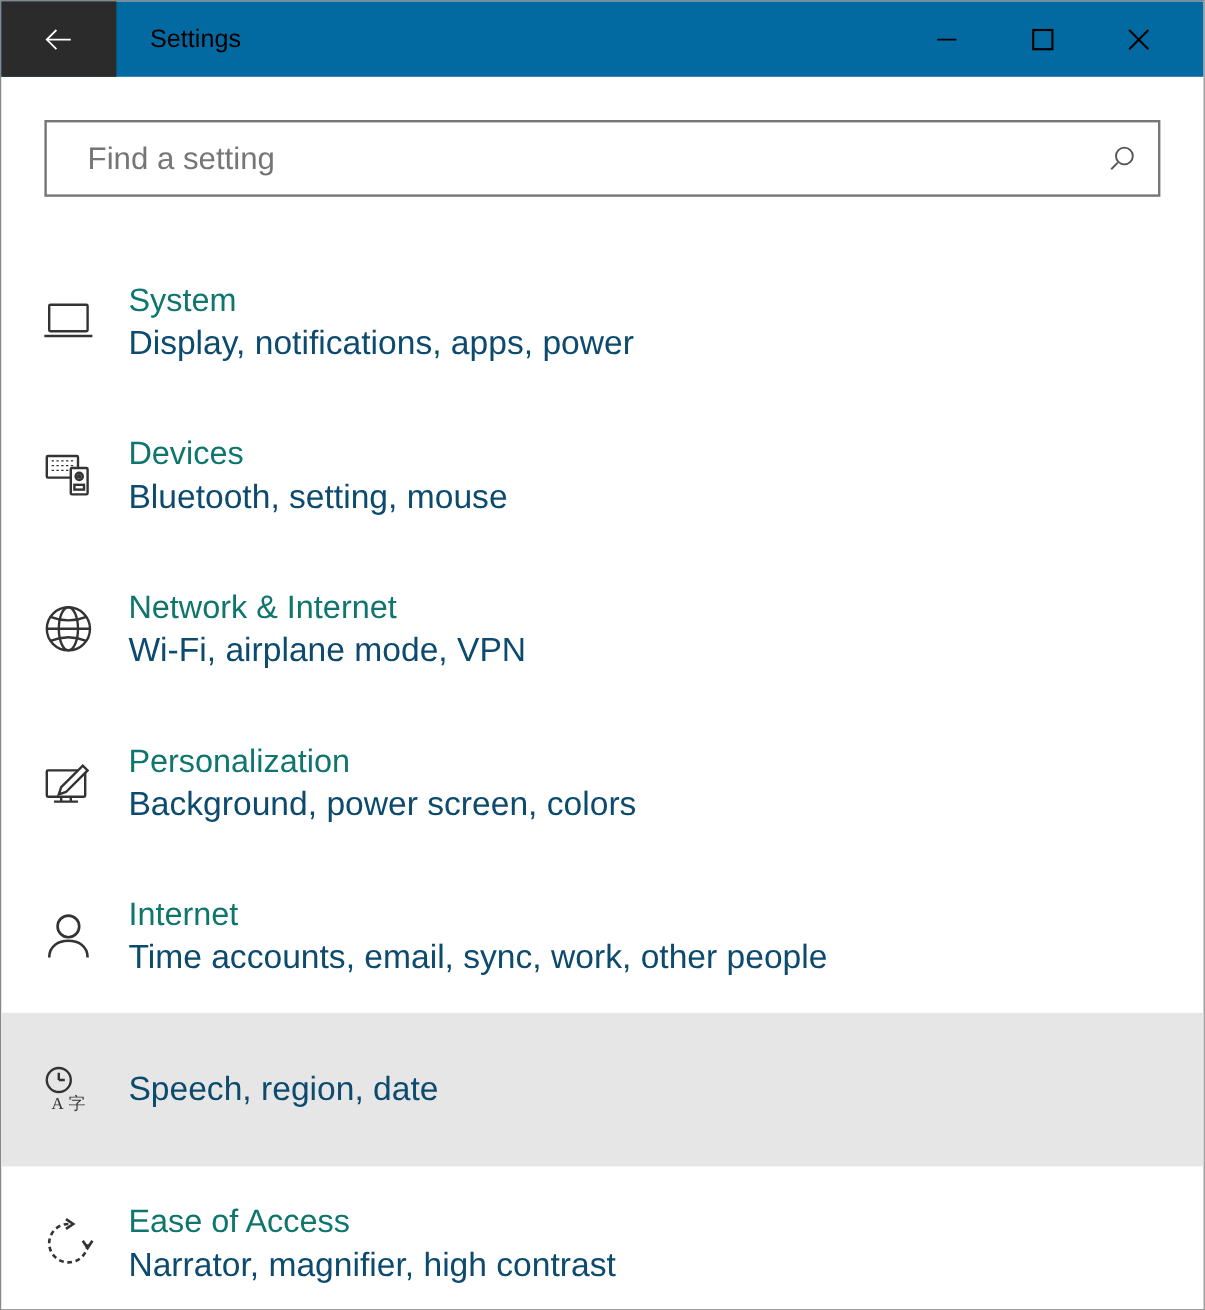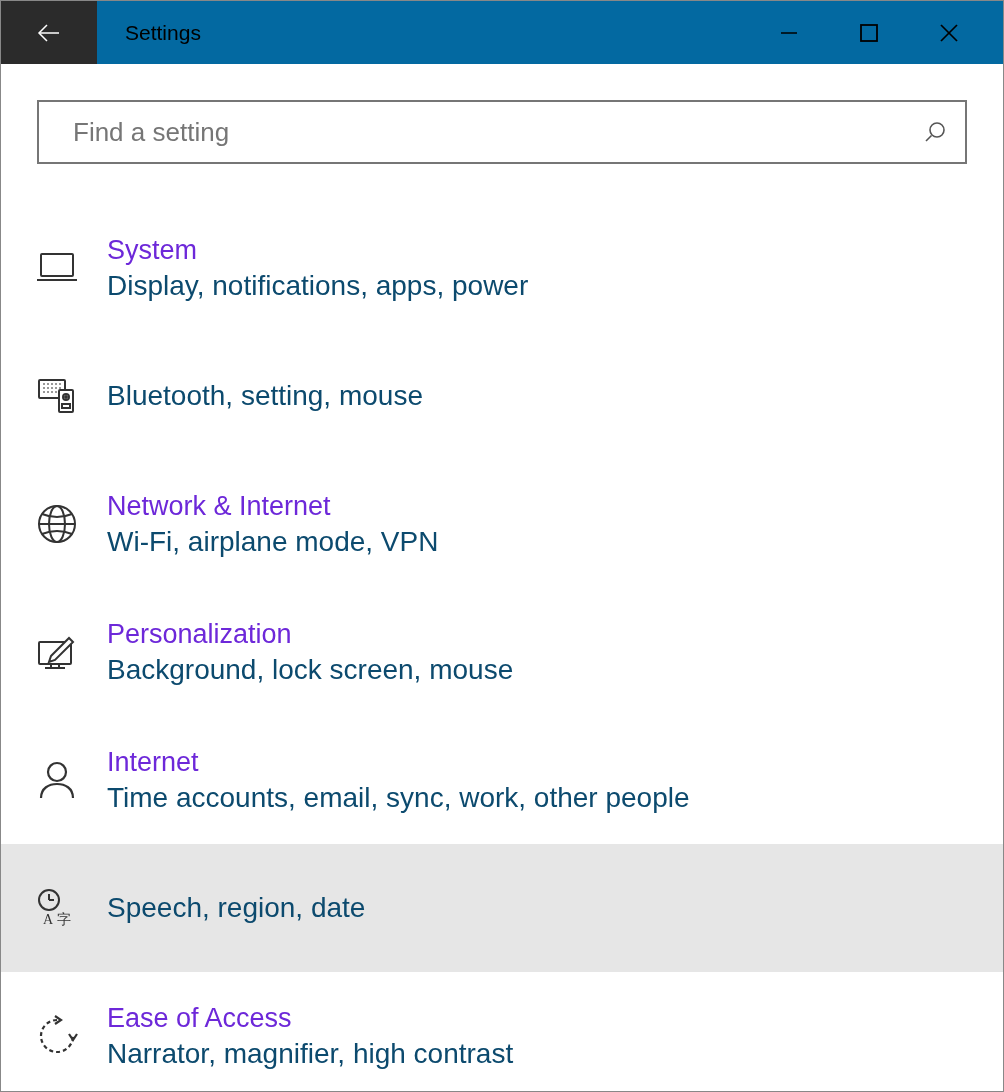--- a/index.html
+++ b/index.html
@@ -105,21 +105,21 @@
       flex-shrink: 0;
     }
     .category-text {
       padding-left: 24px;
       display: flex;
       flex-direction: column;
       gap: 4px;
     }
     .category-title {
       font-size: 27px;
-      color: #6d28d9;
+      color: #0f766e;
       font-weight: 400;
     }
     .category-desc {
       font-size: 28px;
       color: #0c4a6e;
     }
   </style>
 </head>
 <body>
 
@@ -186,20 +186,21 @@
         <line x1="10" y1="12" x2="28" y2="12" stroke-width="1" stroke-dasharray="2 2"></line>
         <line x1="10" y1="16" x2="28" y2="16" stroke-width="1" stroke-dasharray="2 2"></line>
         <line x1="10" y1="20" x2="28" y2="20" stroke-width="1" stroke-dasharray="2 2"></line>
         <rect x="26" y="18" width="14" height="22" rx="1" fill="#fff"></rect>
         <circle cx="33" cy="25" r="3"></circle>
         <circle cx="33" cy="25" r="1" fill="#333"></circle>
         <rect x="29" y="32" width="8" height="4"></rect>
       </svg>
     </div>
     <div class="category-text">
+      <div class="category-title">Devices</div>
       <div class="category-desc">Bluetooth, setting, mouse</div>
     </div>
   </div>
 
   <div class="category-item">
     <div class="category-icon">
       <svg width="48" height="48" viewBox="0 0 48 48" fill="none" stroke="#333" stroke-width="2">
         <circle cx="24" cy="24" r="18"></circle>
         <ellipse cx="24" cy="24" rx="8" ry="18"></ellipse>
         <line x1="6" y1="24" x2="42" y2="24"></line>
@@ -218,21 +219,21 @@
       <svg width="48" height="48" viewBox="0 0 48 48" fill="none" stroke="#333" stroke-width="2">
         <rect x="6" y="14" width="32" height="22" rx="1"></rect>
         <line x1="18" y1="36" x2="18" y2="40"></line>
         <line x1="26" y1="36" x2="26" y2="40"></line>
         <line x1="12" y1="40" x2="32" y2="40"></line>
         <path d="M 18 28 L 36 10 L 40 14 L 22 32 L 16 34 Z" fill="#fff"></path>
       </svg>
     </div>
     <div class="category-text">
       <div class="category-title">Personalization</div>
-      <div class="category-desc">Background, lock screen, mouse</div>
+      <div class="category-desc">Background, power screen, colors</div>
     </div>
   </div>
 
   <div class="category-item">
     <div class="category-icon">
       <svg width="48" height="48" viewBox="0 0 48 48" fill="none" stroke="#333" stroke-width="2.2">
         <circle cx="24" cy="16" r="9"></circle>
         <path d="M 8 42 C 8 32 16 28 24 28 C 32 28 40 32 40 42"></path>
       </svg>
     </div>

